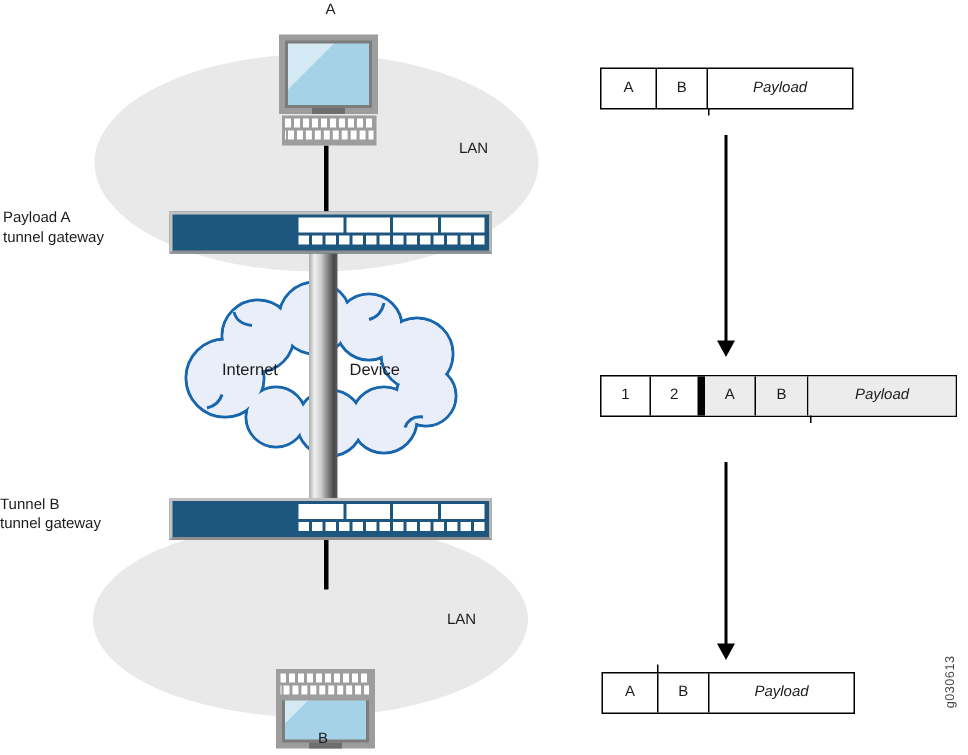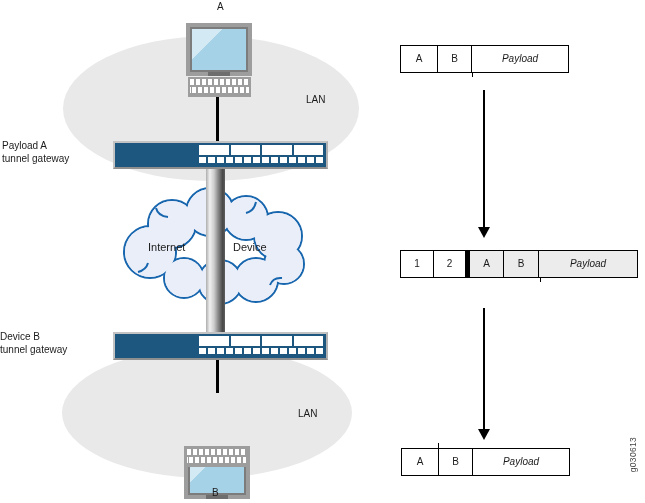--- a/index.html
+++ b/index.html
@@ -223,21 +223,21 @@
 
   <div class="abs lbl" id="host-a-label">A</div>
   <div class="abs lbl" id="host-b-label">B</div>
   <div class="abs lbl" id="lan-top-label">LAN</div>
   <div class="abs lbl" id="lan-bottom-label">LAN</div>
   <div class="abs lbl2" id="device-a-label">
     <div>Payload A</div>
     <div>tunnel gateway</div>
   </div>
   <div class="abs lbl2" id="device-b-label">
-    <div>Device B</div>
+    <div>Tunnel B</div>
     <div>tunnel gateway</div>
   </div>
 
   <div class="abs packet" id="packet-1">
     <div class="cell wA">A</div>
     <div class="cell wB">B</div>
     <div class="cell wP">Payload</div>
   </div>
   <div class="abs tick" id="tick-1"></div>
 

